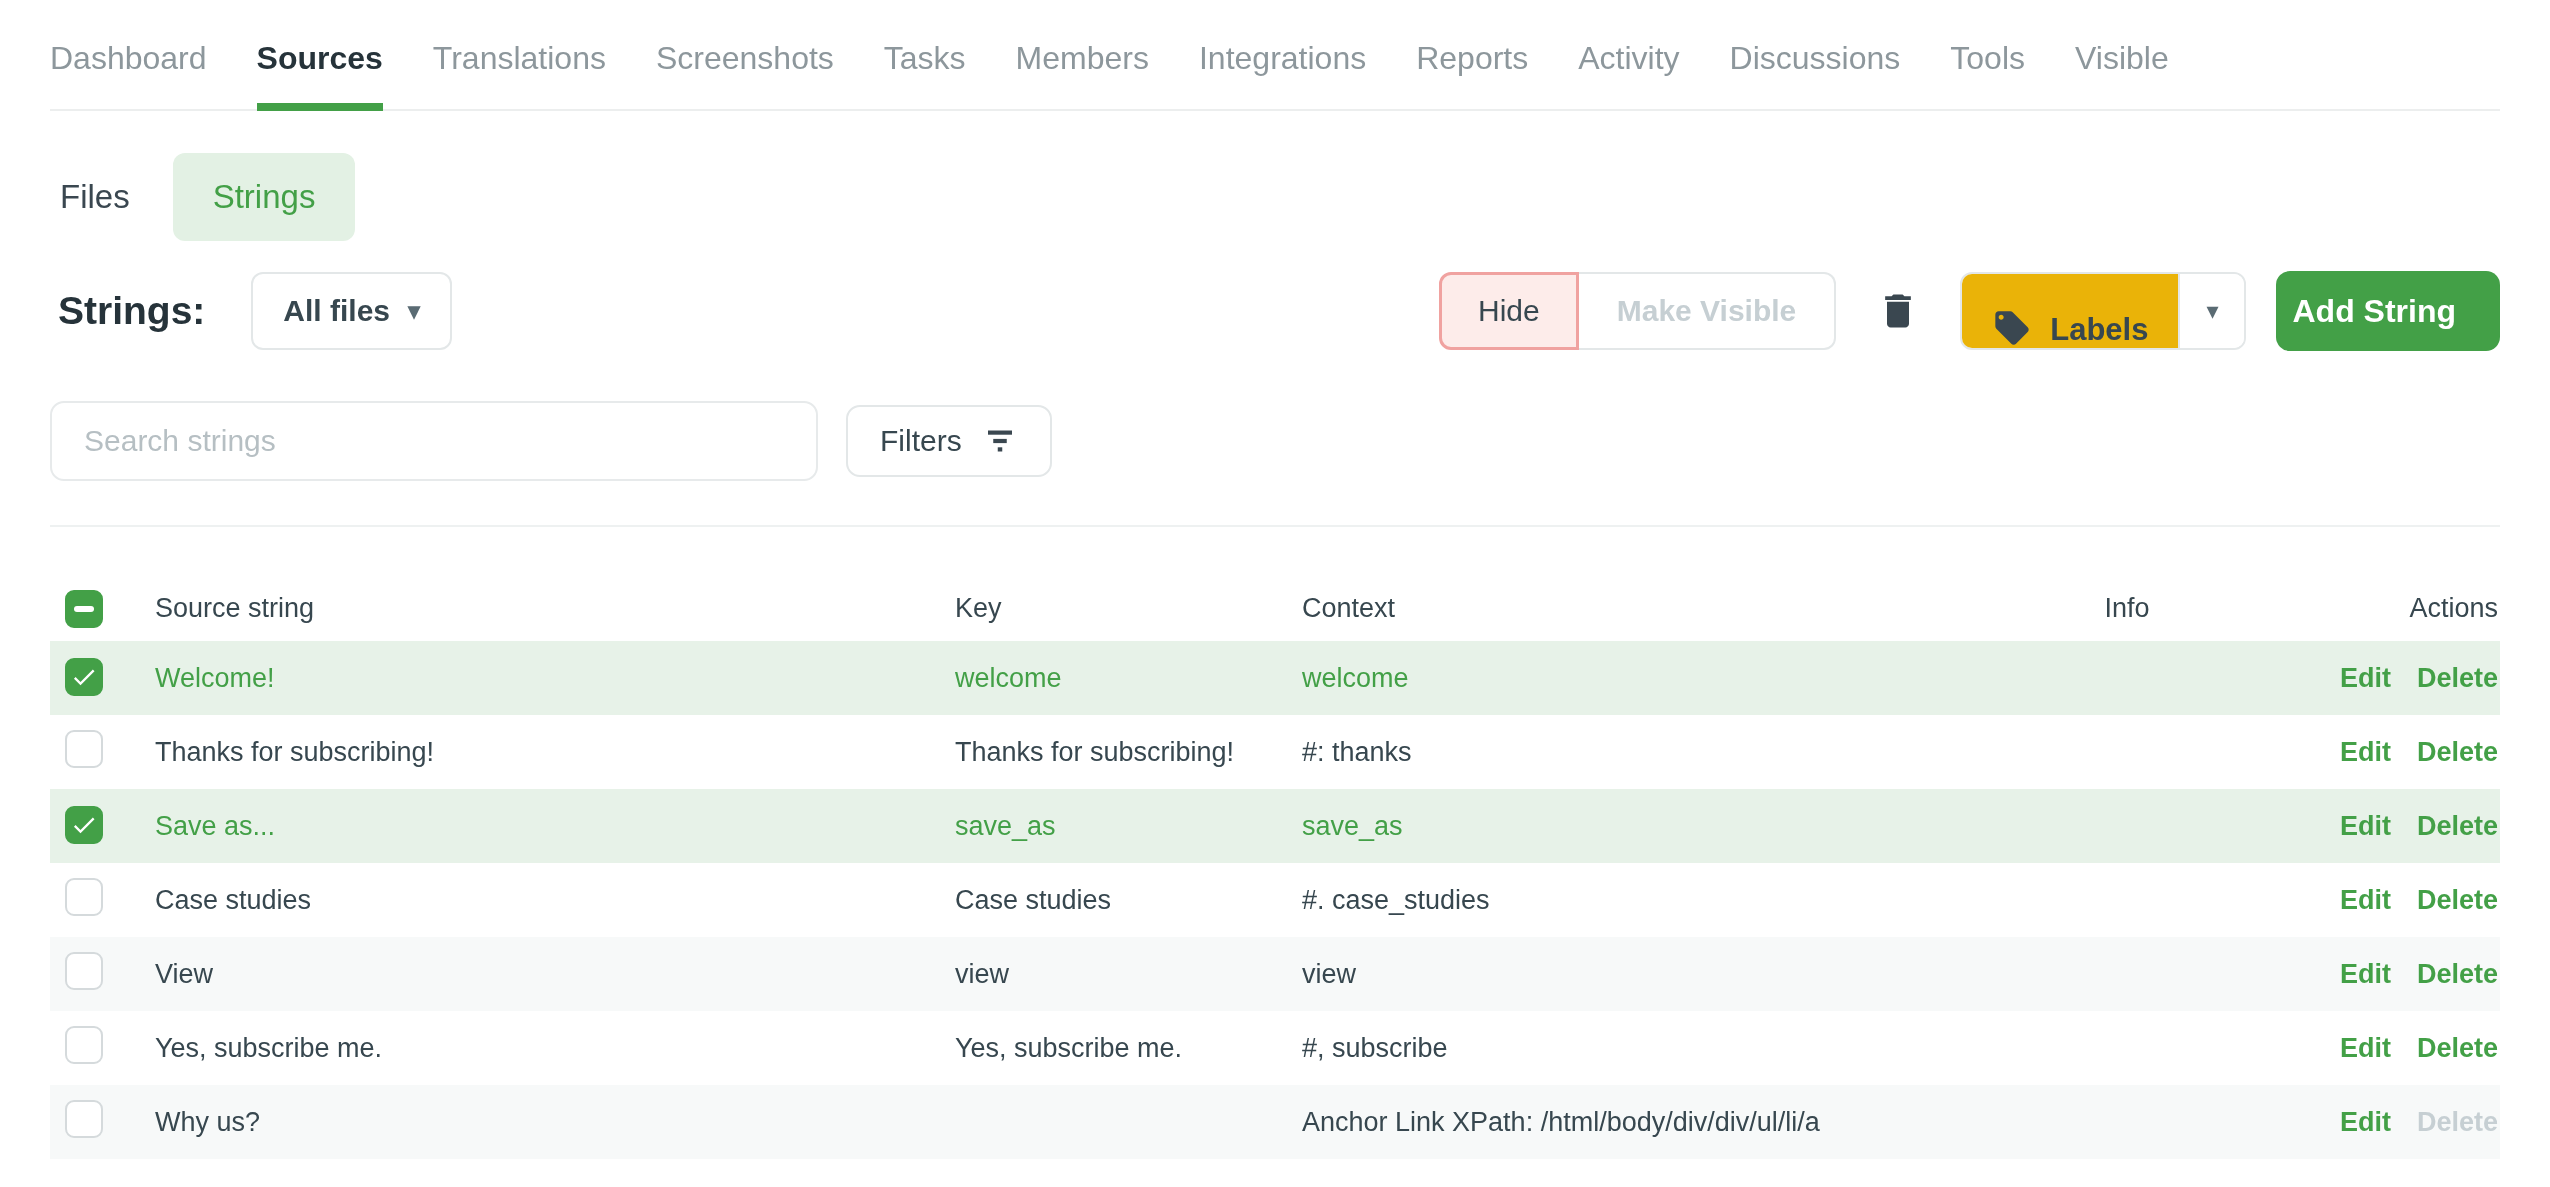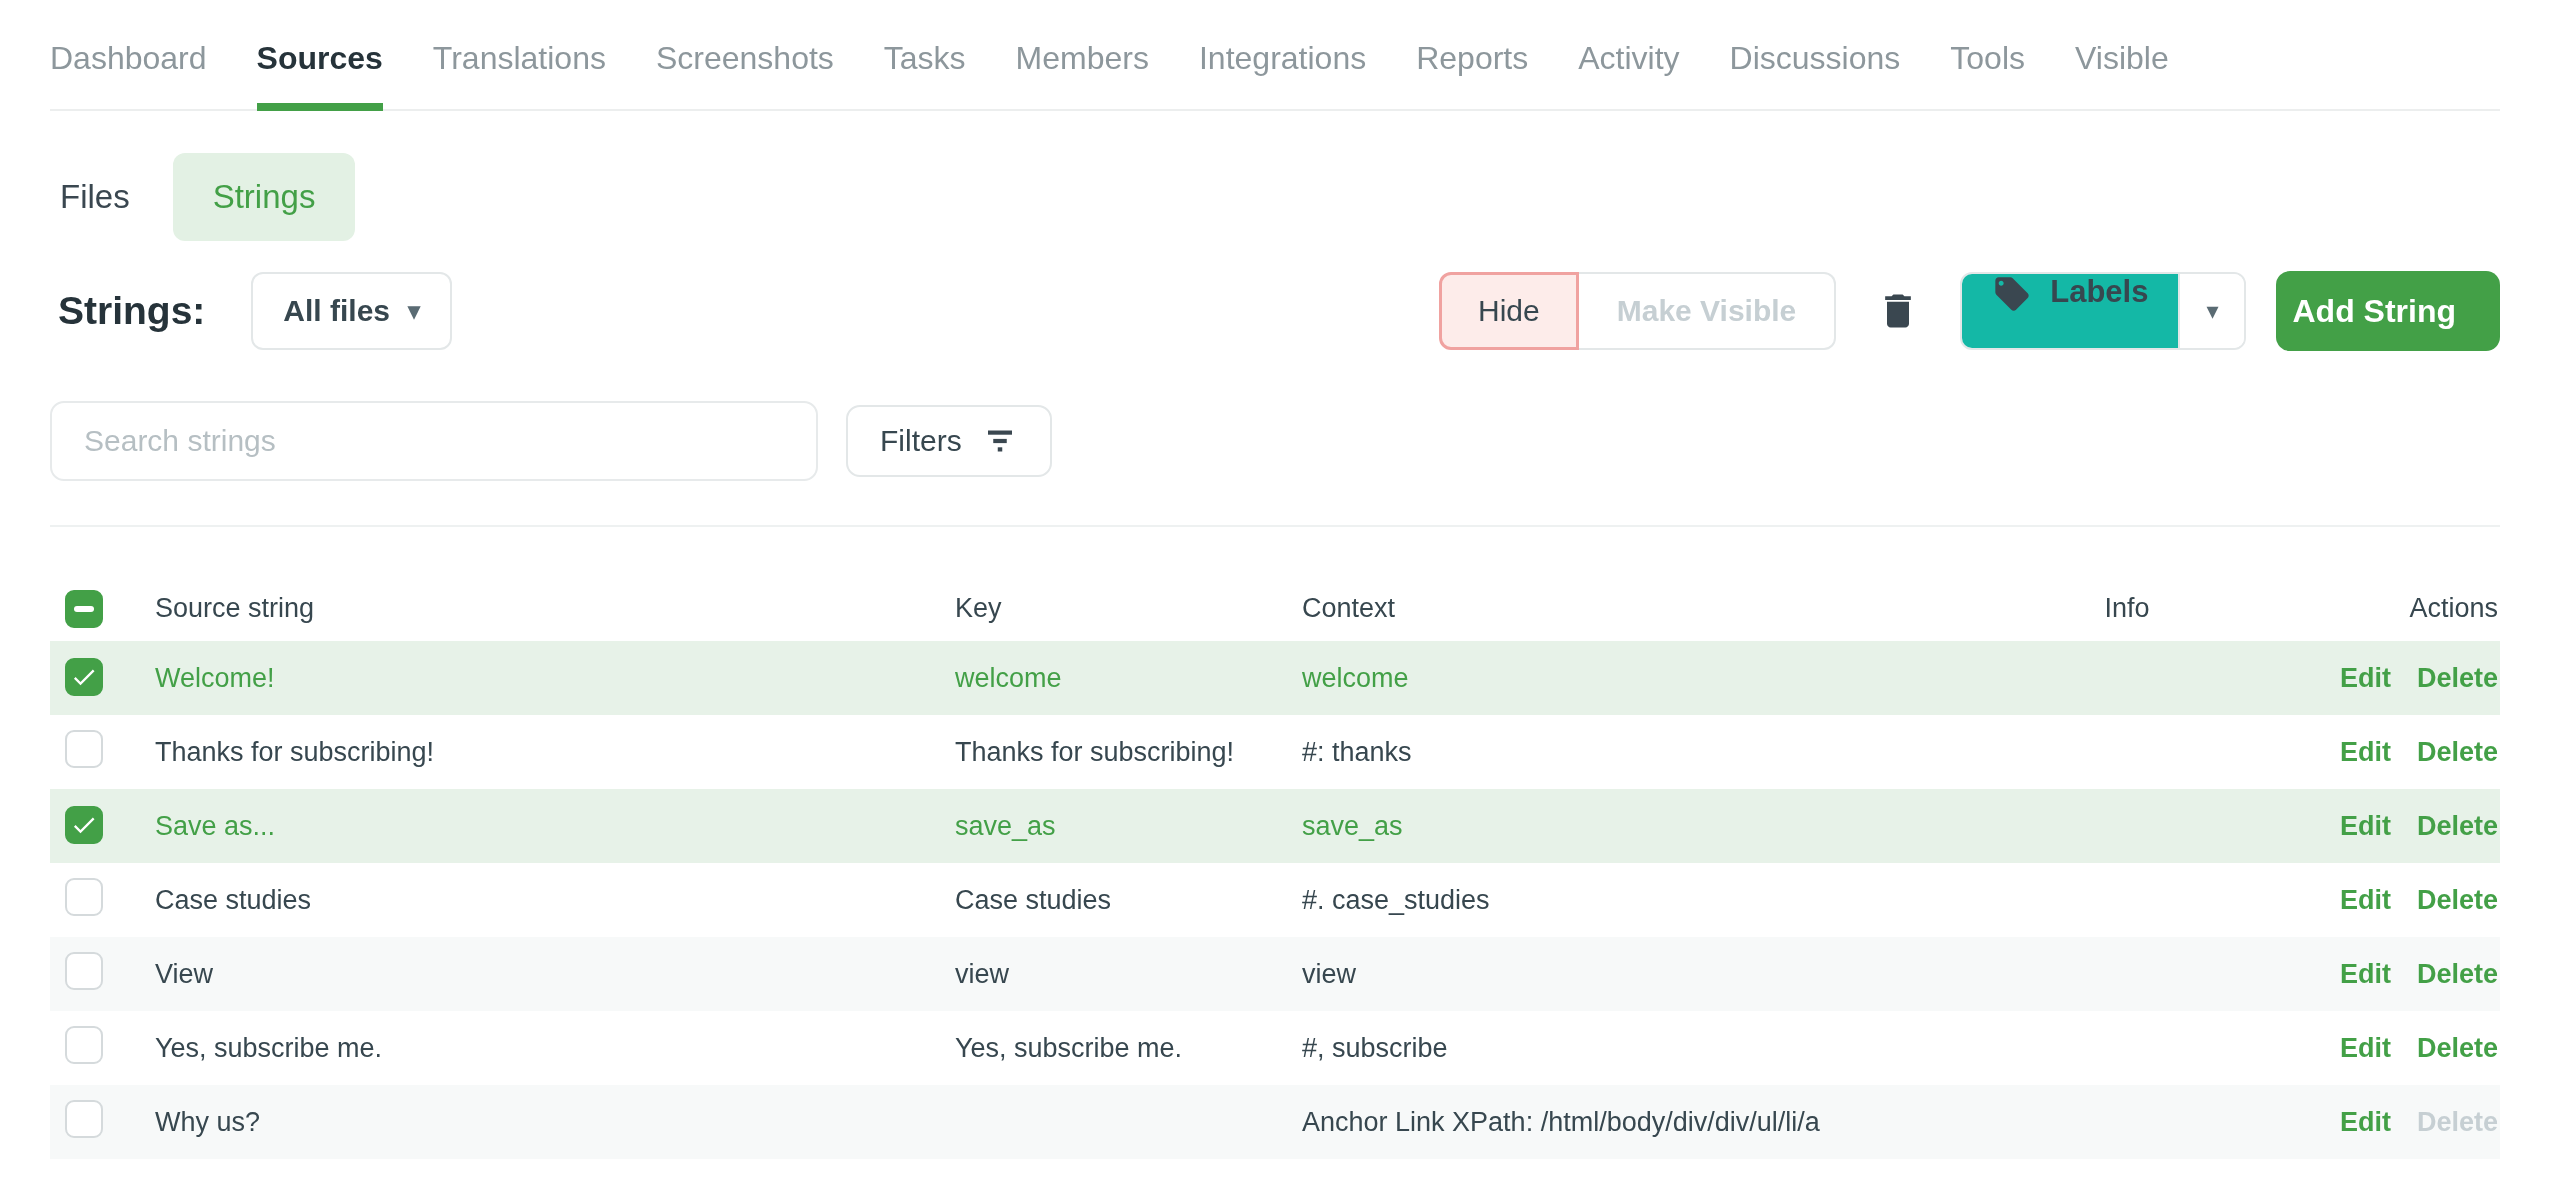--- a/index.html
+++ b/index.html
@@ -38,21 +38,21 @@
     color:var(--text-dark);cursor:pointer;font-family:"Liberation Sans",sans-serif;}
   .all-files{padding:0 30px;gap:18px;font-weight:700;}
   .caret{font-size:24px;color:#5a6b73;line-height:1;}
   .right-group{margin-left:auto;display:flex;align-items:center;}
   .seg{display:flex;align-items:center;}
   .btn-hide{padding:0 36px;background:var(--danger-bg);border:3px solid var(--danger-border);
     border-radius:12px 0 0 12px;z-index:2;font-weight:400;}
   .btn-visible{padding:0 38px;border-left:none;border-radius:0 12px 12px 0;color:var(--disabled);font-weight:700;z-index:1;text-align:center;}
   .btn-trash{border:none;background:transparent;margin:0 30px;height:78px;width:64px;}
   .labels-split{display:flex;align-items:stretch;border:2px solid var(--border);border-radius:12px;height:78px;overflow:hidden;}
-  .labels-main{display:flex;align-items:flex-start;gap:18px;padding:0 30px;font-size:31px;font-weight:700;cursor:pointer;background:#14b8a6;}
+  .labels-main{display:flex;align-items:flex-end;gap:18px;padding:0 30px;font-size:31px;font-weight:700;cursor:pointer;background:#eab308;}
   .labels-caret{display:flex;align-items:center;justify-content:center;width:66px;border-left:2px solid var(--border);cursor:pointer;background:#fff;}
   .btn-add{margin-left:30px;height:80px;padding:0 44px;background:var(--green);border:none;border-radius:14px;
     color:#fff;font-size:32px;font-weight:700;}
 
   
   .search-row{display:flex;align-items:center;margin-top:50px;}
   .search-input{width:768px;height:80px;border:2px solid #e7eaeb;border-radius:14px;padding:0 32px;
     font-size:30px;color:var(--text-dark);outline:none;font-family:"Liberation Sans",sans-serif;}
   .search-input::placeholder{color:#b6bfc3;}
   .btn-filters{margin-left:28px;height:72px;padding:0 32px;gap:20px;border-radius:14px;}

